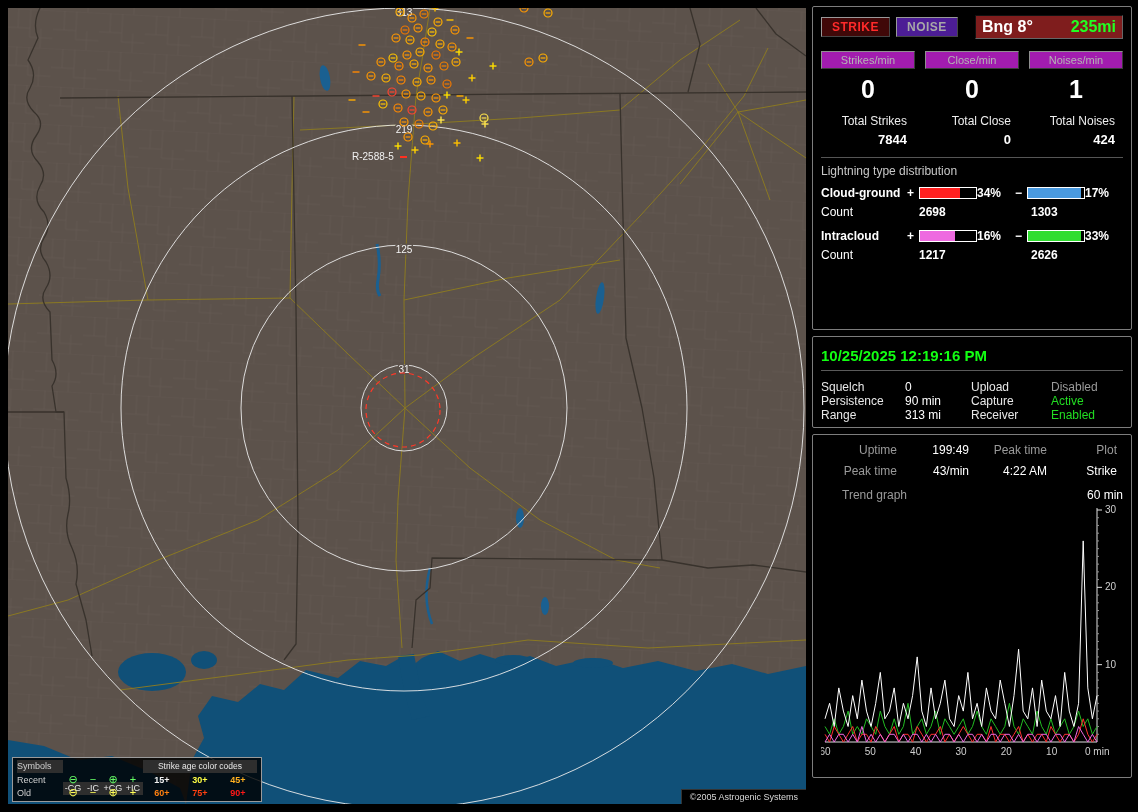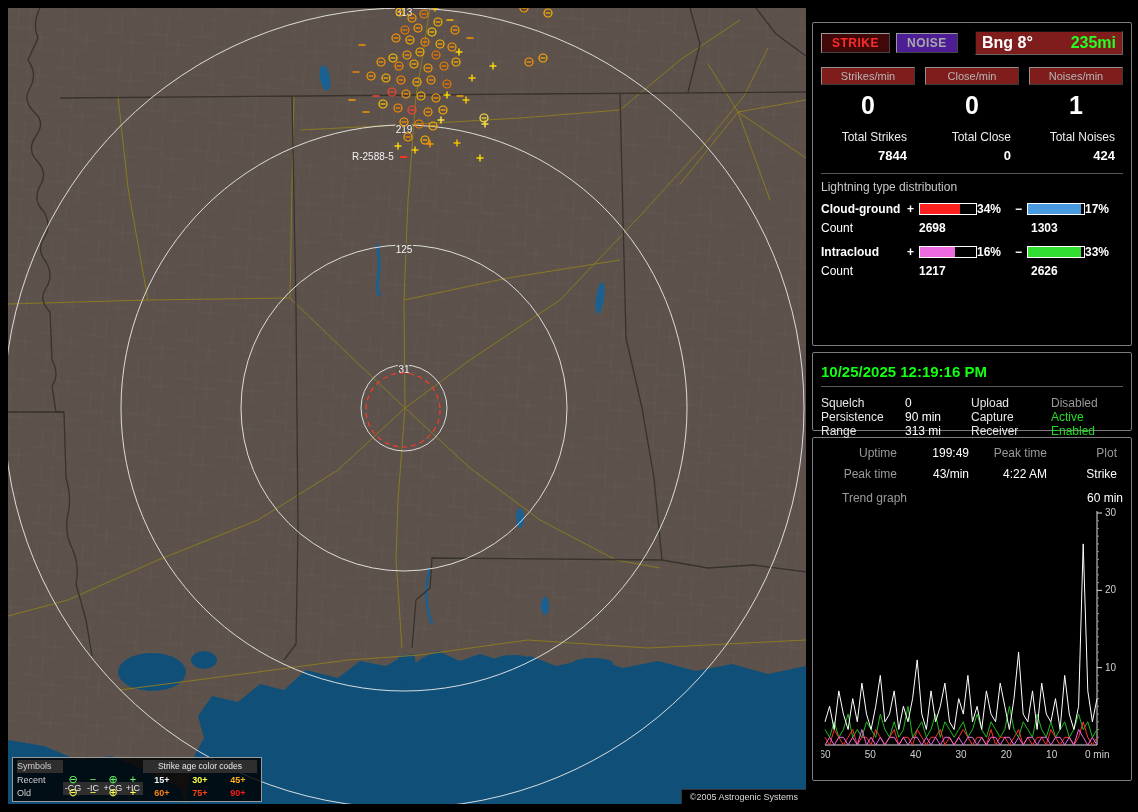--- a/index.html
+++ b/index.html
@@ -14,38 +14,38 @@
   .legend{position:absolute;left:4px;bottom:2px;background:rgba(0,0,0,.82);border:1px solid #9a9a9a;
           padding:2px 4px;display:grid;grid-template-columns:46px 20px 20px 20px 20px 38px 38px 38px;
           grid-auto-rows:13px;align-items:center;font-size:9px;color:#cfcfcf;}
   .legend .hdr{background:#2e2e2e;height:13px;line-height:13px;}
   .legend .age-title{grid-column:6/9;font-size:8.5px;color:#e8e8e8;text-align:center;}
   .legend .colhead{color:#e8e8e8;text-align:center;margin-top:43px;}
   .legend .glyph{font-size:11px;line-height:11px;text-align:center;}
   .legend .age{font-weight:bold;text-align:center;}
 
   
-  .side{position:absolute;left:812px;top:22px;width:320px;}
+  .side{position:absolute;left:812px;top:6px;width:320px;}
   .panel{box-sizing:border-box;background:#000;border:1px solid #7d7d7d;border-radius:2px;
          margin-bottom:6px;padding:8px;color:#ddd;font-size:12px;}
   .panel-top{height:324px;}
-  .panel-mid{height:79px;}
+  .panel-mid{height:92px;}
   .panel-bot{height:344px;text-align:right;}
 
   .btn-row{display:flex;gap:6px;align-items:center;margin-bottom:12px;}
   .btn{font-family:inherit;font-size:12px;font-weight:bold;padding:2px 10px;cursor:pointer;
        border:1px outset #999;letter-spacing:.5px;}
   .btn.strike{background:#400808;color:#ff2a2a;}
   .btn.noise{background:#4c1d95;color:#a8a8a8;}
   .bng{margin-left:auto;width:134px;background:#7f1d1d;border:1px inset #666;display:flex;
        justify-content:space-between;padding:2px 6px;font-weight:bold;font-size:16px;color:#fff;}
   .bng .green{color:#22ff22;}
 
   .grid3{display:grid;grid-template-columns:1fr 1fr 1fr;column-gap:10px;}
-  .rate-label{background:#7f1d1d;border:1px outset #8f8f8f;color:#b5b5b5;font-size:11px;
+  .rate-label{background:#a21caf;border:1px outset #8f8f8f;color:#b5b5b5;font-size:11px;
               padding:2px 0;text-align:center;white-space:nowrap;}
   .num{font-size:25px;font-weight:bold;color:#fff;text-align:center;padding:6px 0 10px;}
   .tot-label{font-size:12px;color:#eee;text-align:right;padding-right:8px;white-space:nowrap;}
   .tot-val{font-size:13px;font-weight:bold;color:#fff;text-align:right;padding-right:8px;margin-top:4px;}
 
   .divider{border-top:1px solid #555;margin:10px 0 6px;}
   .dist-title{color:#c8c8c8;font-size:12px;margin:0 0 8px;}
   .dist-row{display:grid;grid-template-columns:86px 12px 58px 38px 12px 58px 34px;align-items:center;
             font-weight:bold;color:#fff;font-size:12px;margin-bottom:5px;}
   .bar{width:56px;height:10px;border:1px solid #fff;background:#000;}

